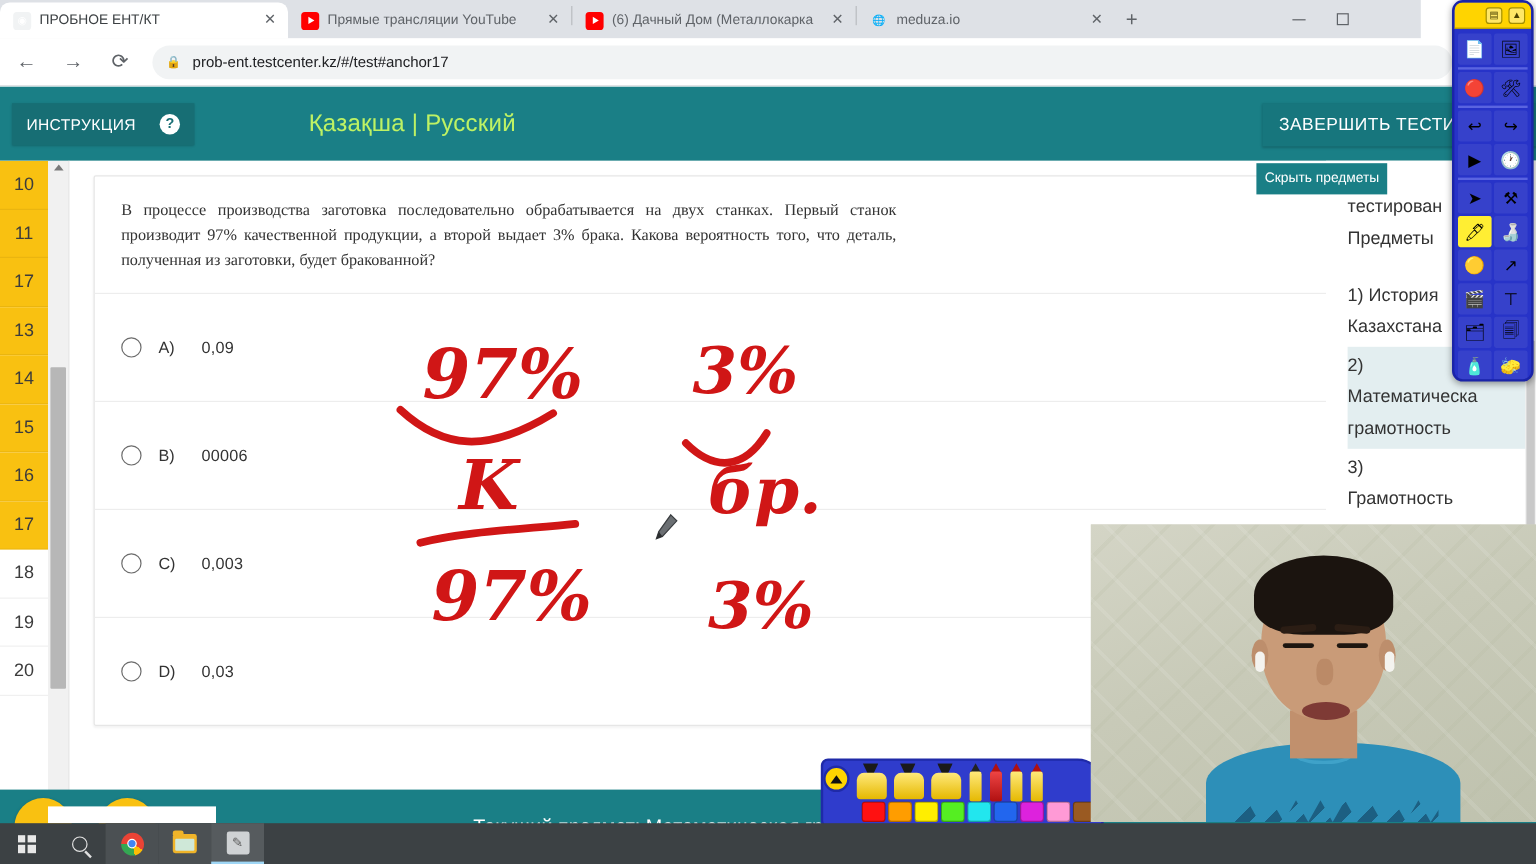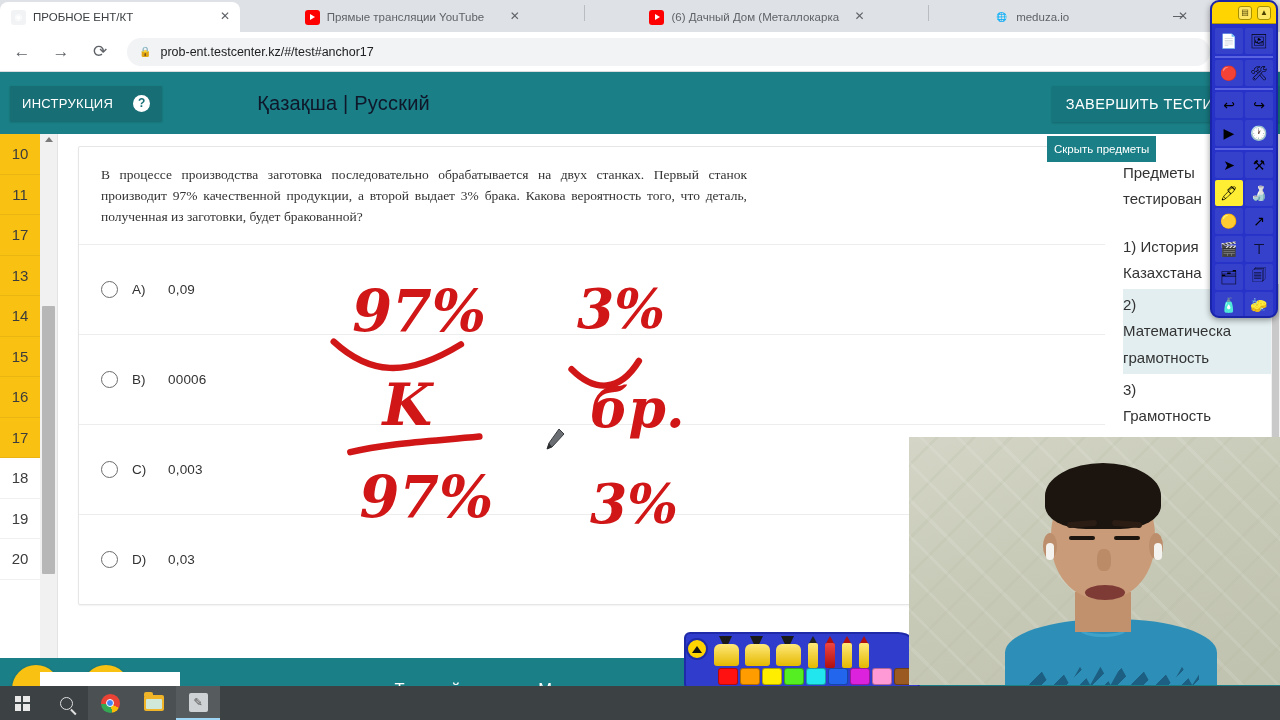--- a/index.html
+++ b/index.html
@@ -6,23 +6,23 @@
   html, body {
     width: 1280px; height: 720px;
     font-family: "Liberation Sans", sans-serif;
     overflow: hidden;
     background: #ffffff;
   }
   #root { position: relative; width: 1280px; height: 720px; overflow: hidden; }
 
   
   .browser-tabbar {
-    position: absolute; top: 0; left: 0; width: 1280px; height: 32px;
+    position: absolute; top: 0; left: 0; width: 1184px; height: 32px;
     background: #dee1e6;
-    display: flex; align-items: flex-end; justify-content: space-between;
+    display: flex; align-items: flex-end;
   }
   .tab {
     height: 30px; display: flex; align-items: center; gap: 7px;
     padding: 0 8px 0 11px; font-size: 11.5px; color: #3c4043;
     position: relative; min-width: 0;
   }
   .tab.active {
     background: #ffffff; border-radius: 8px 8px 0 0; width: 240px;
   }
   .tab.inactive { width: 236px; color: #5f6368; }
@@ -87,21 +87,21 @@
   .instr-btn {
     margin-left: 10px; background: #176e74; color: #fff; font-size: 13px;
     letter-spacing: .3px; padding: 9px 12px; display: flex; align-items: center; gap: 20px;
     box-shadow: 0 1px 2px rgba(0,0,0,.2);
   }
   .qmark {
     width: 17px; height: 17px; border-radius: 50%; background: #fff; color: #176e74;
     font-size: 12px; font-weight: bold; display: flex; align-items: center; justify-content: center;
   }
   .lang-switch {
-    margin-left: 95px; color: #0f172a; font-size: 20px; letter-spacing: .2px;
+    margin-left: 95px; color: #bef264; font-size: 20px; letter-spacing: .2px;
   }
   .finish-btn {
     position: absolute; right: -10px; top: 14px; background: #17767d; color: #fff;
     font-size: 14.5px; letter-spacing: .4px; padding: 10px 14px; white-space: nowrap;
     box-shadow: 0 1px 2px rgba(0,0,0,.2);
   }
 
   
   .qnum-rail {
     position: absolute; top: 62px; left: 0; width: 40px; height: 586px;
@@ -448,22 +448,22 @@
         <div class="opt-row">
           <span class="radio"></span>
           <span class="opt-letter">D)</span>
           <span class="opt-text">0,03</span>
         </div>
       </div>
 
       <div class="subjects-panel">
         <div class="hide-subjects-btn">Скрыть предметы</div>
         <div class="subjects-title">
+          <div>тестирован</div>
           <div>Предметы</div>
-          <div>тестирован</div>
         </div>
         <div class="subject-item">
           <div>1) История</div>
           <div>Казахстана</div>
         </div>
         <div class="subject-item active">
           <div>2)</div>
           <div>Математическа</div>
           <div>грамотность</div>
         </div>

